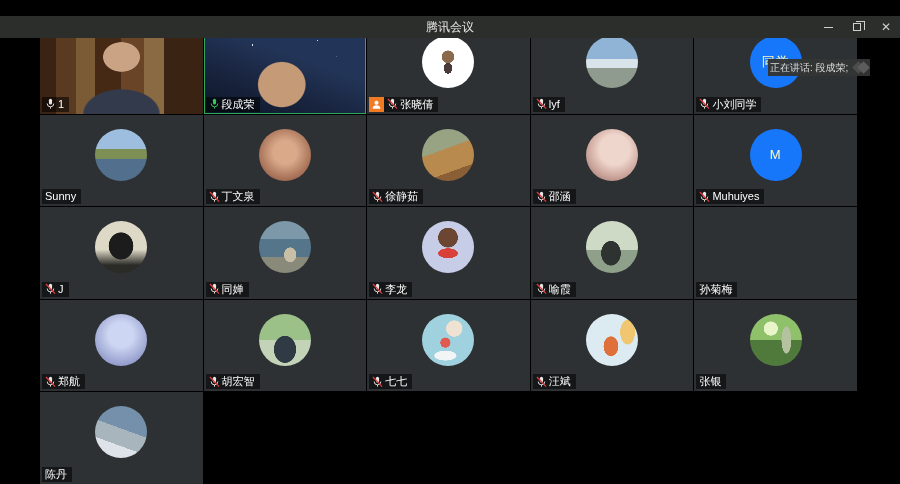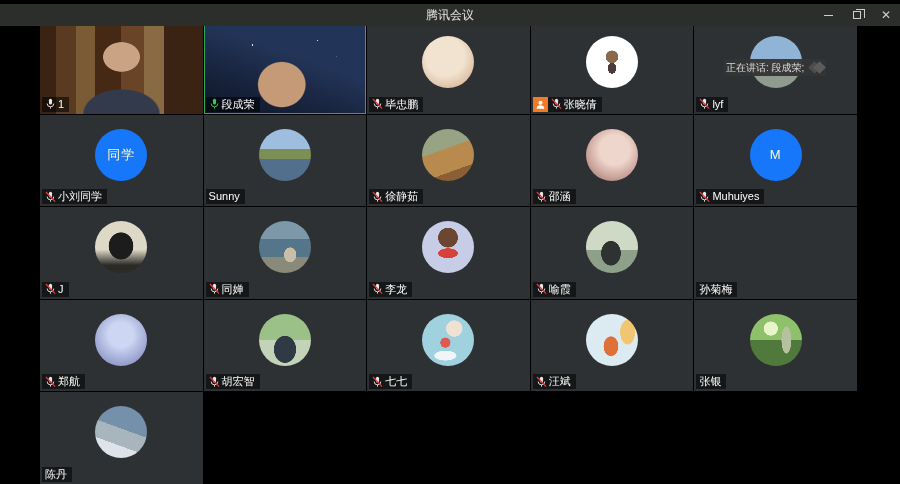--- a/index.html
+++ b/index.html
@@ -1,20 +1,20 @@
 <!DOCTYPE html>
 <html><head>
 <meta charset="utf-8">
 <style>
   * { margin:0; padding:0; box-sizing:border-box; }
   html,body { width:900px; height:484px; overflow:hidden; background:#000;
               font-family:"Liberation Sans","DejaVu Sans",sans-serif; }
 
   
-  .titlebar { position:absolute; left:0; top:4px; width:900px; height:22px;
+  .titlebar { position:absolute; left:0; top:16px; width:900px; height:22px;
               background:#2c2e2b; display:flex; align-items:center; z-index:5; }
   .titlebar .title { position:absolute; left:0; right:0; text-align:center;
                      color:#e6e6e6; font-size:12px; }
   .win-controls { position:absolute; right:4px; top:0; height:22px;
                   display:flex; align-items:center; gap:9px; }
   .win-btn { width:20px; height:18px; display:flex; align-items:center;
              justify-content:center; cursor:default; }
   .glyph-min { width:9px; height:0; border-top:1px solid #cfcfcf; }
   .glyph-max { width:8px; height:8px; border:1px solid #cfcfcf; position:relative; }
   .glyph-max::before { content:""; position:absolute; left:2px; top:-3px; width:8px;
@@ -40,21 +40,21 @@
   .chip-body { background:rgba(0,0,0,0.55); display:flex; align-items:center;
                gap:2px; padding:1px 5px 1px 3px; }
   .name { color:#fff; font-size:11px; line-height:13px; white-space:nowrap; }
   .mic { width:11px; height:12px; flex:none; color:#e8e8e8; position:relative; }
   .mic svg { width:11px; height:12px; display:block; }
   .mic .slash { display:none; }
   .mic.muted .slash { display:block; }
   .mic.speaking { color:#35c75a; }
 
   
-  .toast { position:absolute; left:724px; top:59px; height:17px; z-index:6;
+  .toast { position:absolute; left:768px; top:59px; height:17px; z-index:6;
            background:rgba(52,52,52,0.96); display:flex; align-items:center;
            padding:0 2px; }
   .toast-text { color:#ddd; font-size:10px; white-space:nowrap; }
   .diamonds { display:flex; margin-left:6px; }
   .diamond { width:9px; height:9px; background:#4d4d4d; transform:rotate(45deg); }
   .diamond + .diamond { margin-left:-4px; background:#5c5c5c; }
 </style>
 </head>
 <body>
 
@@ -103,37 +103,20 @@
             <path d="M2.4 6a3.6 3.6 0 0 0 7.2 0" fill="none" stroke="currentColor" stroke-width="1"></path>
             <line x1="6" y1="9.6" x2="6" y2="11.6" stroke="currentColor" stroke-width="1"></line>
             <line class="slash" x1="1" y1="1" x2="11" y2="11.5" stroke="#e23b3b" stroke-width="1.4"></line>
           </svg>
         </span>
         <span class="name">段成荣</span>
       </span>
     </div>
   </div>
 
-  <div class="tile">
-    <div class="avatar" style="background: radial-gradient(circle at 45% 40%, rgb(242, 227, 208) 0px, rgb(242, 227, 208) 45%, rgb(220, 191, 164) 75%, rgb(202, 161, 131));"></div>
-    <div class="chip">
-
-      <span class="chip-body">
-        <span class="mic muted">
-          <svg viewBox="0 0 12 13">
-            <rect x="4.3" y="0.8" width="3.4" height="6.2" rx="1.7" fill="currentColor"></rect>
-            <path d="M2.4 6a3.6 3.6 0 0 0 7.2 0" fill="none" stroke="currentColor" stroke-width="1"></path>
-            <line x1="6" y1="9.6" x2="6" y2="11.6" stroke="currentColor" stroke-width="1"></line>
-            <line class="slash" x1="1" y1="1" x2="11" y2="11.5" stroke="#e23b3b" stroke-width="1.4"></line>
-          </svg>
-        </span>
-        <span class="name">毕忠鹏</span>
-      </span>
-    </div>
-  </div>
 
   <div class="tile">
     <div class="avatar" style="background: radial-gradient(circle at 50% 40%, rgb(138, 106, 74) 0px, rgb(138, 106, 74) 15%, rgba(0, 0, 0, 0) 16%), radial-gradient(7px 9px at 50% 62%, rgb(74, 58, 58) 0px, rgb(74, 58, 58) 60%, rgba(0, 0, 0, 0) 62%), linear-gradient(rgb(255, 255, 255) 0px, rgb(255, 255, 255) 100%);"></div>
     <div class="chip">
       <span class="host-badge">
         <svg width="11" height="11" viewBox="0 0 12 12">
             <circle cx="6" cy="4" r="2.2" fill="#fff"></circle>
             <path d="M1.8 10.5c0-2.6 2-3.7 4.2-3.7s4.2 1.1 4.2 3.7z" fill="#fff"></path>
           </svg>
       </span>
@@ -191,20 +174,37 @@
     <div class="avatar" style="background: linear-gradient(rgb(157, 190, 222) 0px, rgb(157, 190, 222) 38%, rgb(125, 143, 85) 38%, rgb(125, 143, 85) 58%, rgb(82, 112, 142) 58%);"></div>
     <div class="chip">
 
       <span class="chip-body">
 
         <span class="name">Sunny</span>
       </span>
     </div>
   </div>
 
+  <div class="tile">
+    <div class="avatar" style="background: radial-gradient(circle at 50% 45%, rgb(217, 169, 138) 0px, rgb(217, 169, 138) 30%, rgb(165, 111, 85) 70%, rgb(122, 74, 58));"></div>
+    <div class="chip">
+
+      <span class="chip-body">
+        <span class="mic muted">
+          <svg viewBox="0 0 12 13">
+            <rect x="4.3" y="0.8" width="3.4" height="6.2" rx="1.7" fill="currentColor"></rect>
+            <path d="M2.4 6a3.6 3.6 0 0 0 7.2 0" fill="none" stroke="currentColor" stroke-width="1"></path>
+            <line x1="6" y1="9.6" x2="6" y2="11.6" stroke="currentColor" stroke-width="1"></line>
+            <line class="slash" x1="1" y1="1" x2="11" y2="11.5" stroke="#e23b3b" stroke-width="1.4"></line>
+          </svg>
+        </span>
+        <span class="name">丁文泉</span>
+      </span>
+    </div>
+  </div>
 
   <div class="tile">
     <div class="avatar" style="background: linear-gradient(160deg, rgb(151, 163, 131) 0px, rgb(151, 163, 131) 40%, rgb(185, 138, 78) 40%, rgb(185, 138, 78) 75%, rgb(138, 95, 53) 75%);"></div>
     <div class="chip">
 
       <span class="chip-body">
         <span class="mic muted">
           <svg viewBox="0 0 12 13">
             <rect x="4.3" y="0.8" width="3.4" height="6.2" rx="1.7" fill="currentColor"></rect>
             <path d="M2.4 6a3.6 3.6 0 0 0 7.2 0" fill="none" stroke="currentColor" stroke-width="1"></path>

